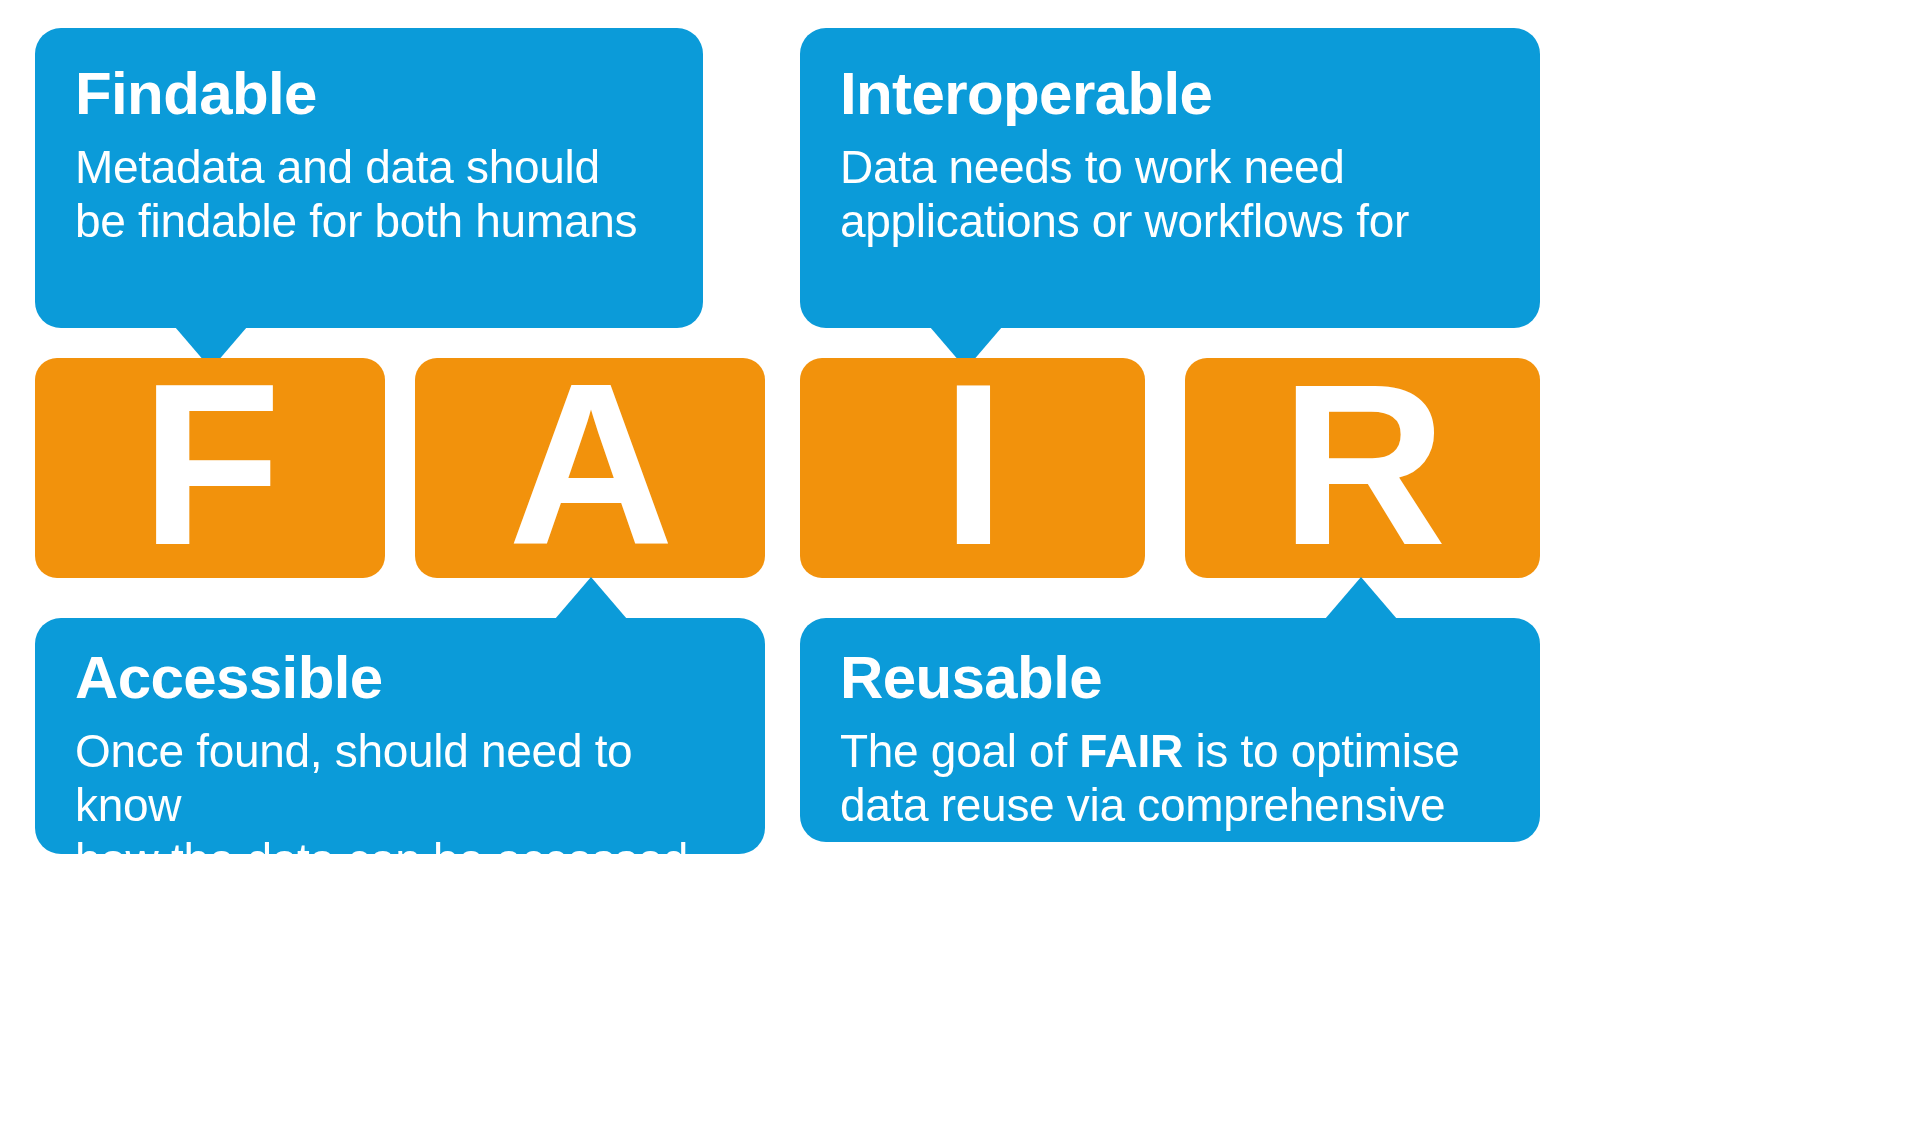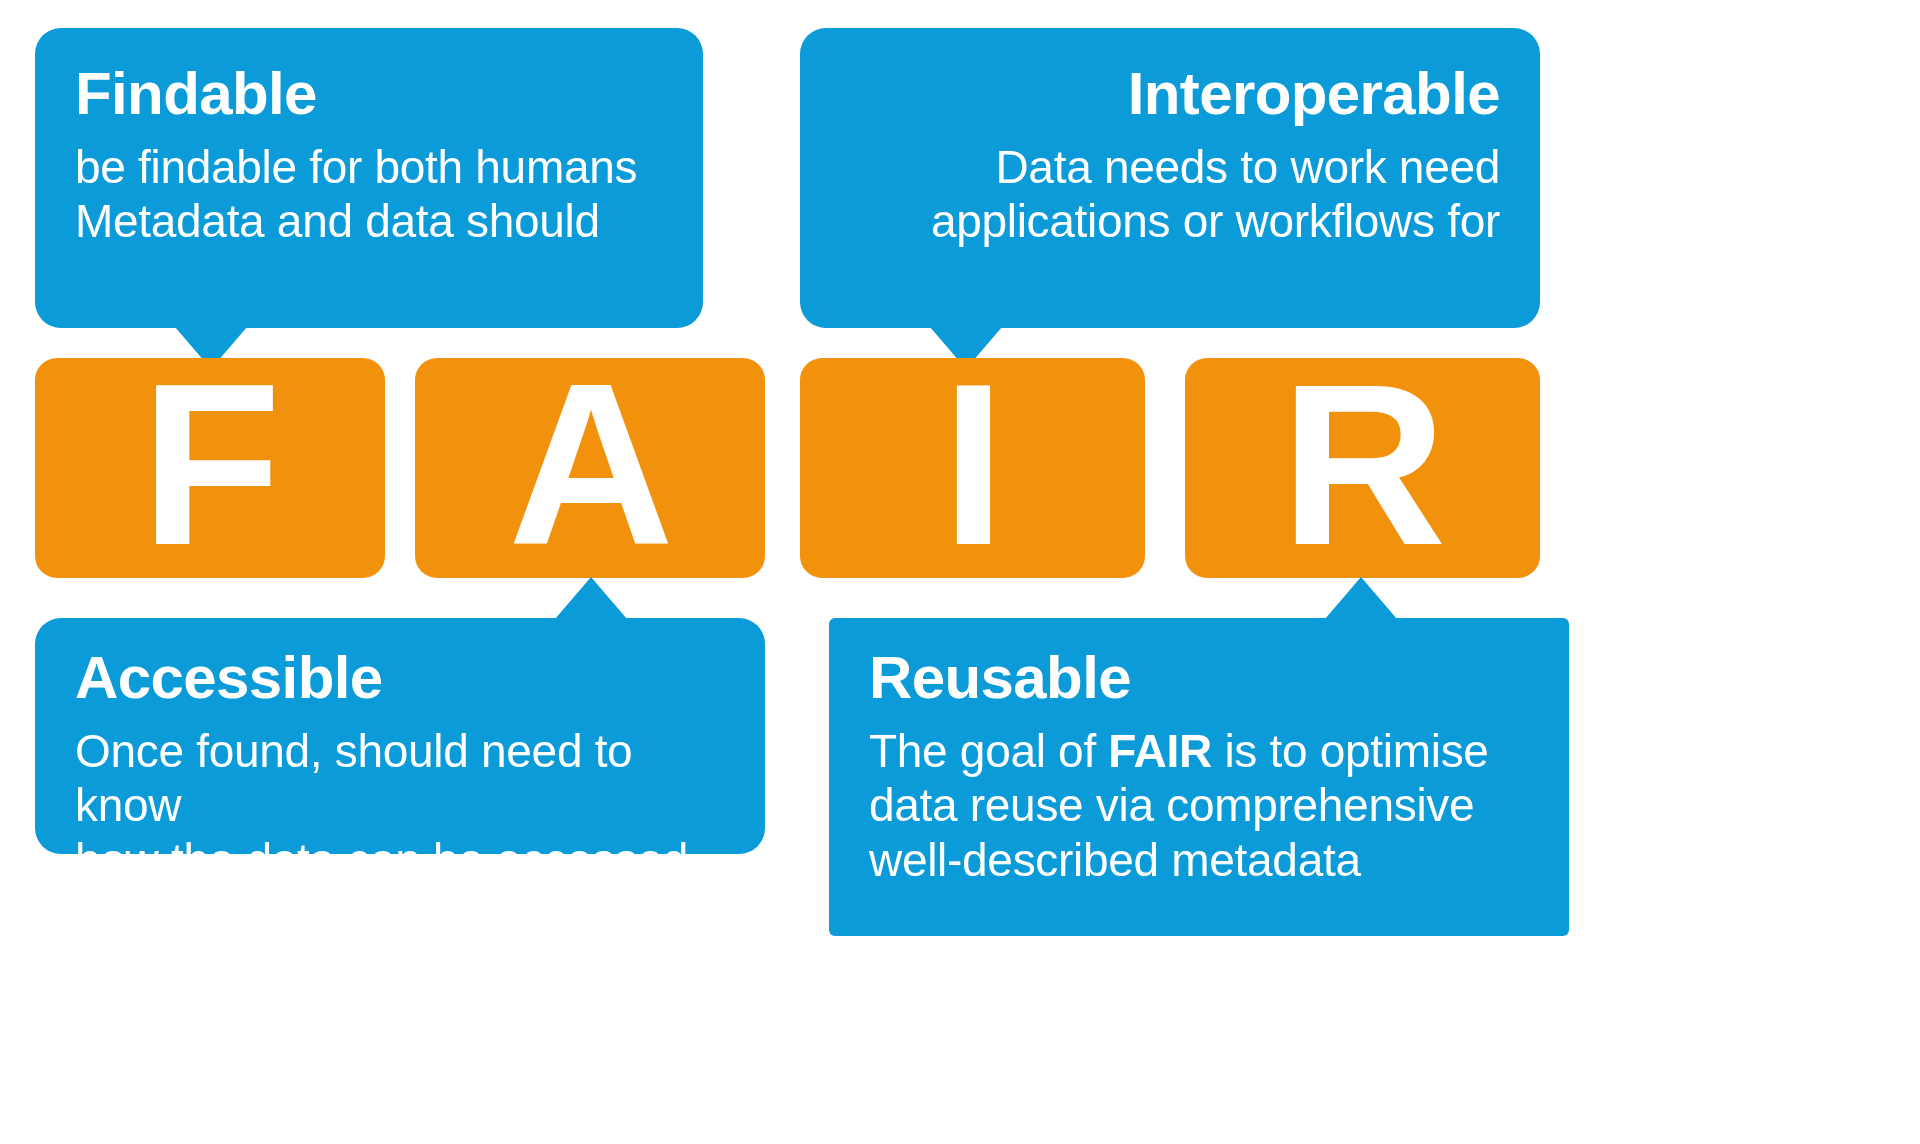--- a/index.html
+++ b/index.html
@@ -31,23 +31,23 @@
   .panel .body{
     font-size:46px;
     font-weight:normal;
     line-height:1.18;
     letter-spacing:-0.3px;
   }
   .panel .body b{font-weight:bold;}
 
   
   #panel-findable     {left:35px;  top:28px;  width:668px; height:300px;}
-  #panel-interoperable{left:800px; top:28px;  width:740px; height:300px;text-align:right;}
+  #panel-interoperable{left:800px; top:28px;  width:740px; height:300px;}
   #panel-accessible   {left:35px;  top:618px; width:730px; height:236px; padding-top:30px;}
-  #panel-reusable     {left:829px; top:618px; width:740px; height:318px; padding-top:30px;border-radius:6px;}
+  #panel-reusable     {left:800px; top:618px; width:740px; height:224px; padding-top:30px;}
 
   
   .arrow{position:absolute;width:0;height:0;}
   .arrow.down{
     border-left:36px solid transparent;
     border-right:36px solid transparent;
     border-top:42px solid #0b9bd9;
   }
   .arrow.up{
     border-left:36px solid transparent;
@@ -83,22 +83,22 @@
   #tile-r{left:1185px; width:355px;}
 </style>
 </head>
 <body>
 
 <div id="stage">
 
   <div class="panel" id="panel-findable">
     <div class="ttl">Findable</div>
     <div class="body">
+      <div>Metadata and data should</div>
       <div>be findable for both humans</div>
-      <div>Metadata and data should</div>
     </div>
   </div>
   <div class="arrow down" id="arrow-findable"></div>
 
   <div class="panel" id="panel-interoperable">
     <div class="ttl">Interoperable</div>
     <div class="body">
       <div>Data needs to work need</div>
       <div>applications or workflows for</div>
     </div>

